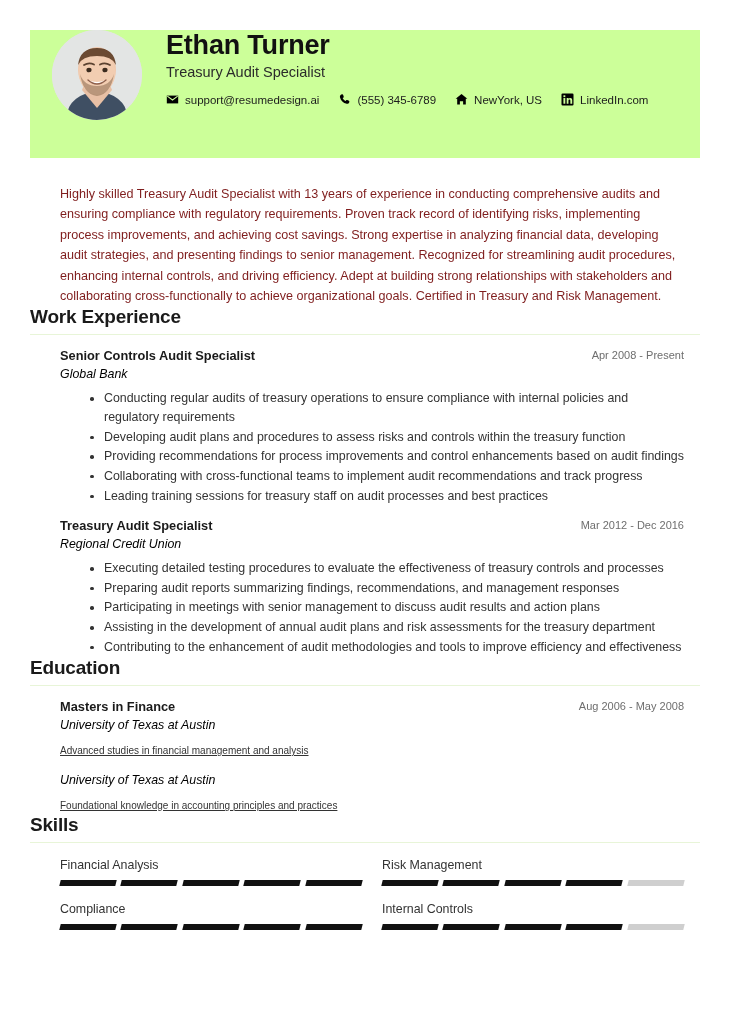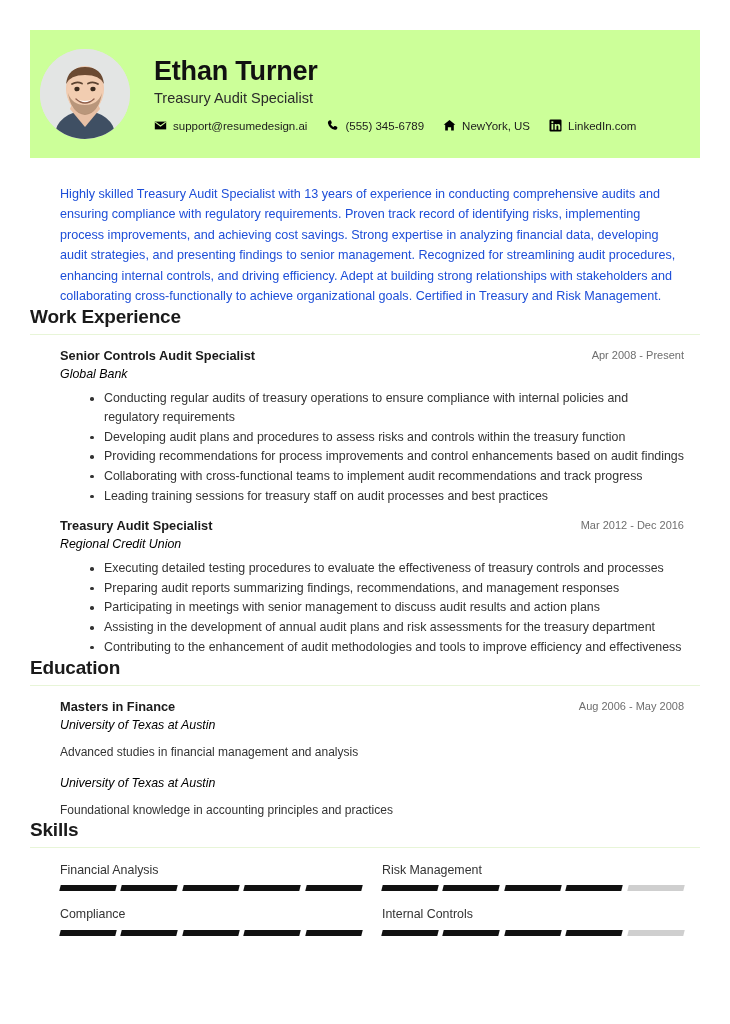--- a/index.html
+++ b/index.html
@@ -11,22 +11,22 @@
     overflow:hidden;
   }
   .page { width:730px; height:1024px; position:relative; }
 
   
   .header {
     margin:30px 30px 0 30px;
     background:#ccff99;
     height:128px;
     display:flex;
-    align-items:center;
-    padding:0 10px;
+    align-items:flex-start;
+    padding:0 22px;
   }
   .avatar {
     width:90px; height:90px;
     border-radius:50%;
     background:#e2e4e3;
     overflow:hidden;
     flex:none;
     margin-right:24px;
     position:relative;
   }
@@ -69,21 +69,21 @@
     width:13px; height:13px;
     flex:none;
   }
   .contact .ic svg { width:13px; height:13px; fill:#000; display:block; }
 
   
   .summary {
     margin:26px 50px 0 60px;
     font-size:12.6px;
     line-height:1.62;
-    color:#1d4ed8;
+    color:#7f1d1d;
     text-align:left;
   }
 
   .section { }
   .section-title {
     margin:0 30px;
     font-size:19px;
     font-weight:bold;
     color:#1a1a1a;
     letter-spacing:-0.2px;
@@ -114,24 +114,25 @@
     padding-top:1px;
   }
   .entry-sub {
     font-size:12.4px;
     color:#000000;
     margin-top:2px;
     line-height:1.3;
     font-style:italic;
   }
   .entry-desc {
-    font-size:12px;
+    font-size:10px;
     color:#333333;
     margin-top:11px;
     line-height:1.45;
+    text-decoration:underline;
   }
   ul.bullets {
     margin:7px 0 0 0;
     padding-left:30px;
     list-style:none;
   }
   ul.bullets li {
     font-size:12.4px;
     line-height:1.5;
     color:#333333;

